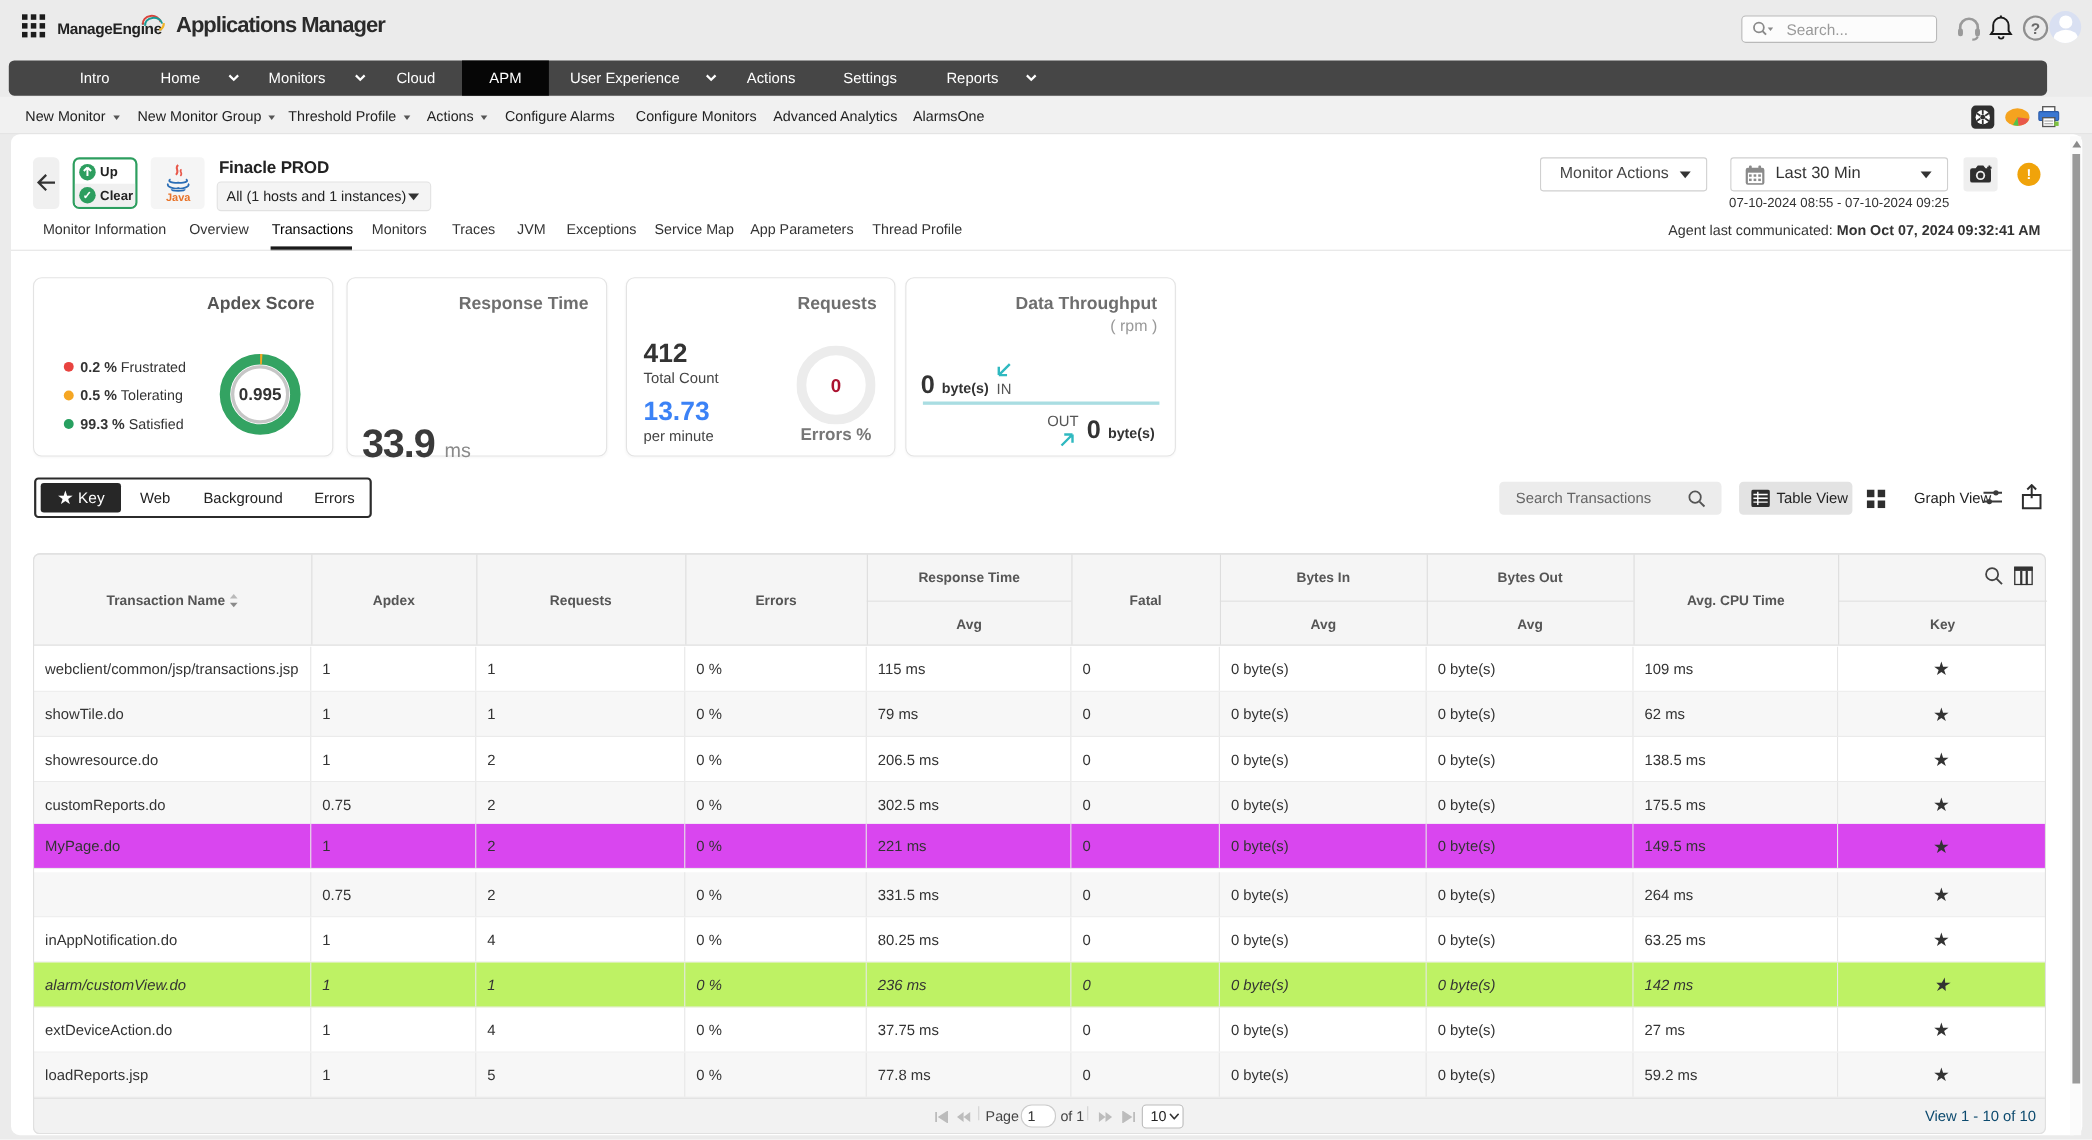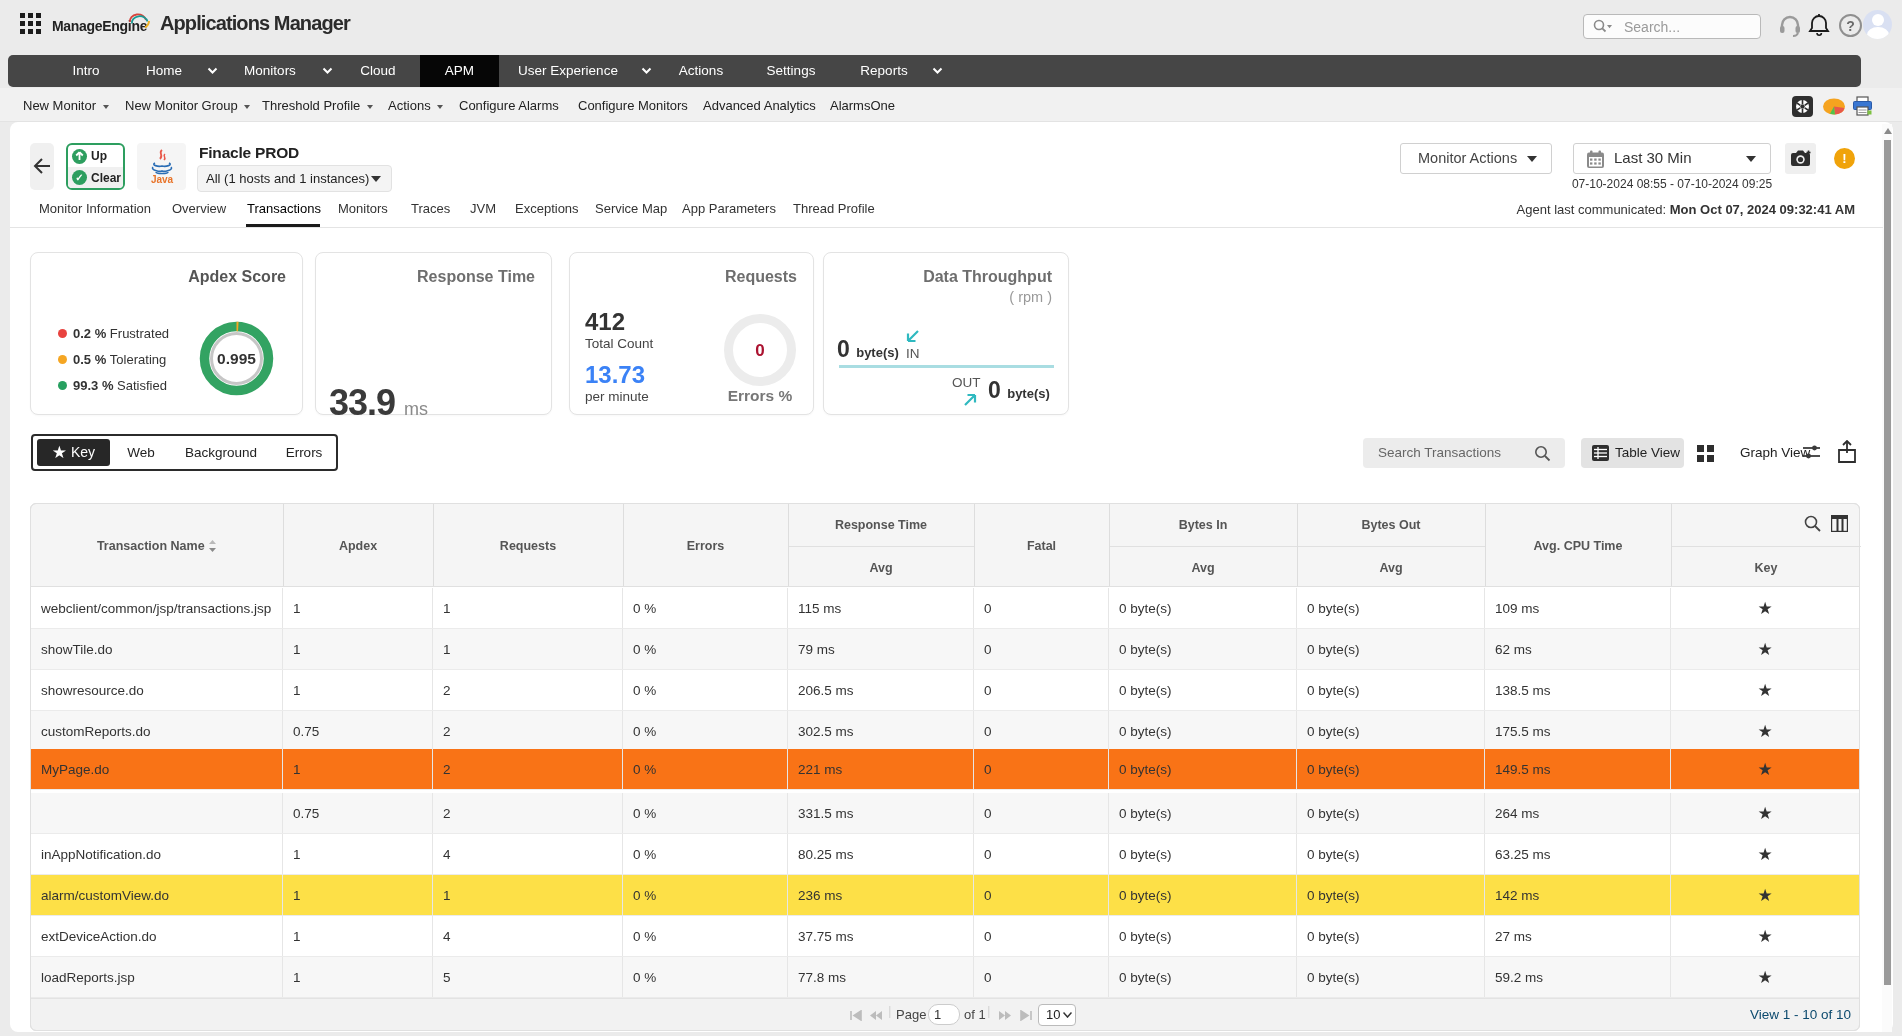--- a/index.html
+++ b/index.html
@@ -481,21 +481,21 @@
     <div class="vline" style="left:252px;"></div>
     <div class="vline" style="left:402px;"></div>
     <div class="vline" style="left:592px;"></div>
     <div class="vline" style="left:757px;"></div>
     <div class="vline" style="left:943px;"></div>
     <div class="vline" style="left:1078px;"></div>
     <div class="vline" style="left:1266px;"></div>
     <div class="vline" style="left:1454px;"></div>
     <div class="vline" style="left:1640px;"></div>
   </div>
-<div class="trow" style="top:749px;background:#f97316;">
+<div class="trow" style="top:749px;background:#d946ef;">
     <div class="c" style="left:0px;width:252px;">MyPage.do</div>
     <div class="c" style="left:252px;width:150px;">1</div>
     <div class="c" style="left:402px;width:190px;">2</div>
     <div class="c" style="left:592px;width:165px;">0 %</div>
     <div class="c" style="left:757px;width:186px;">221 ms</div>
     <div class="c" style="left:943px;width:135px;">0</div>
     <div class="c" style="left:1078px;width:188px;">0 byte(s)</div>
     <div class="c" style="left:1266px;width:188px;">0 byte(s)</div>
     <div class="c" style="left:1454px;width:186px;">149.5 ms</div>
     <div class="c" style="left:1640px;width:190px;text-align:center;padding-left:0;font-size:17px;">★</div>
@@ -543,21 +543,21 @@
     <div class="vline" style="left:252px;"></div>
     <div class="vline" style="left:402px;"></div>
     <div class="vline" style="left:592px;"></div>
     <div class="vline" style="left:757px;"></div>
     <div class="vline" style="left:943px;"></div>
     <div class="vline" style="left:1078px;"></div>
     <div class="vline" style="left:1266px;"></div>
     <div class="vline" style="left:1454px;"></div>
     <div class="vline" style="left:1640px;"></div>
   </div>
-<div class="trow" style="top:875px;background:#fde047;">
+<div class="trow" style="top:875px;background:#bef264;font-style:italic;">
     <div class="c" style="left:0px;width:252px;">alarm/customView.do</div>
     <div class="c" style="left:252px;width:150px;">1</div>
     <div class="c" style="left:402px;width:190px;">1</div>
     <div class="c" style="left:592px;width:165px;">0 %</div>
     <div class="c" style="left:757px;width:186px;">236 ms</div>
     <div class="c" style="left:943px;width:135px;">0</div>
     <div class="c" style="left:1078px;width:188px;">0 byte(s)</div>
     <div class="c" style="left:1266px;width:188px;">0 byte(s)</div>
     <div class="c" style="left:1454px;width:186px;">142 ms</div>
     <div class="c" style="left:1640px;width:190px;text-align:center;padding-left:0;font-size:17px;">★</div>

